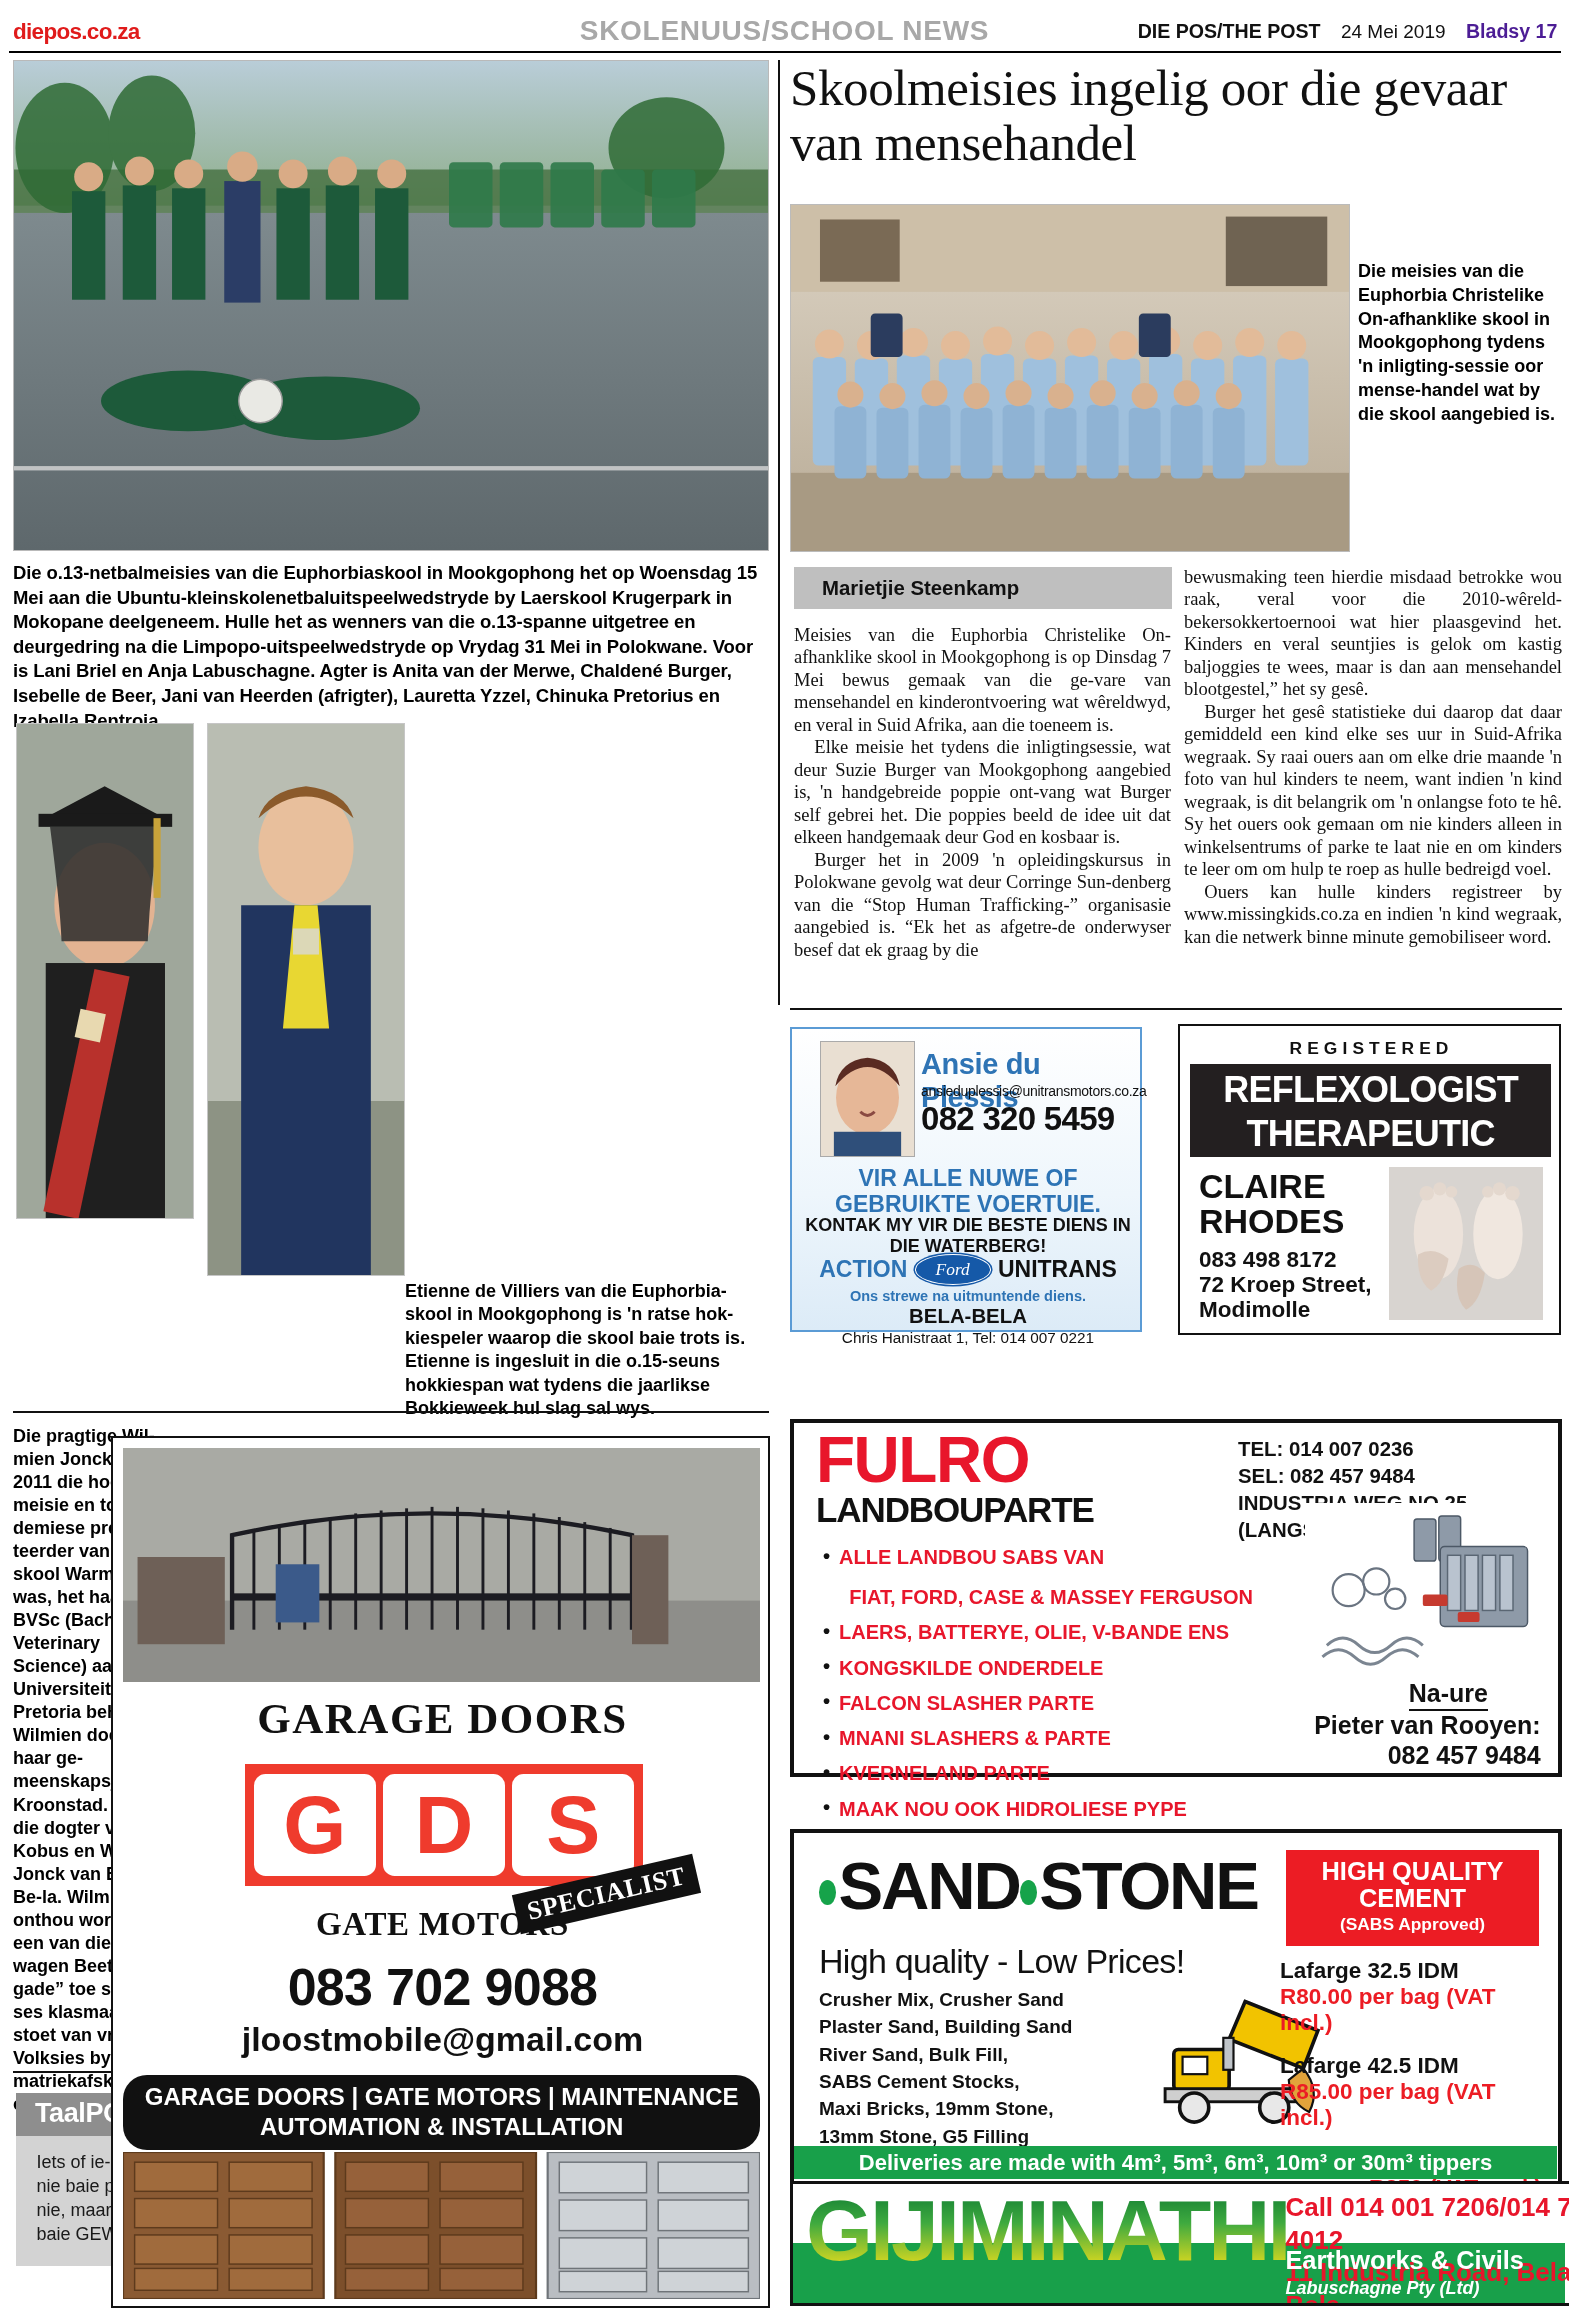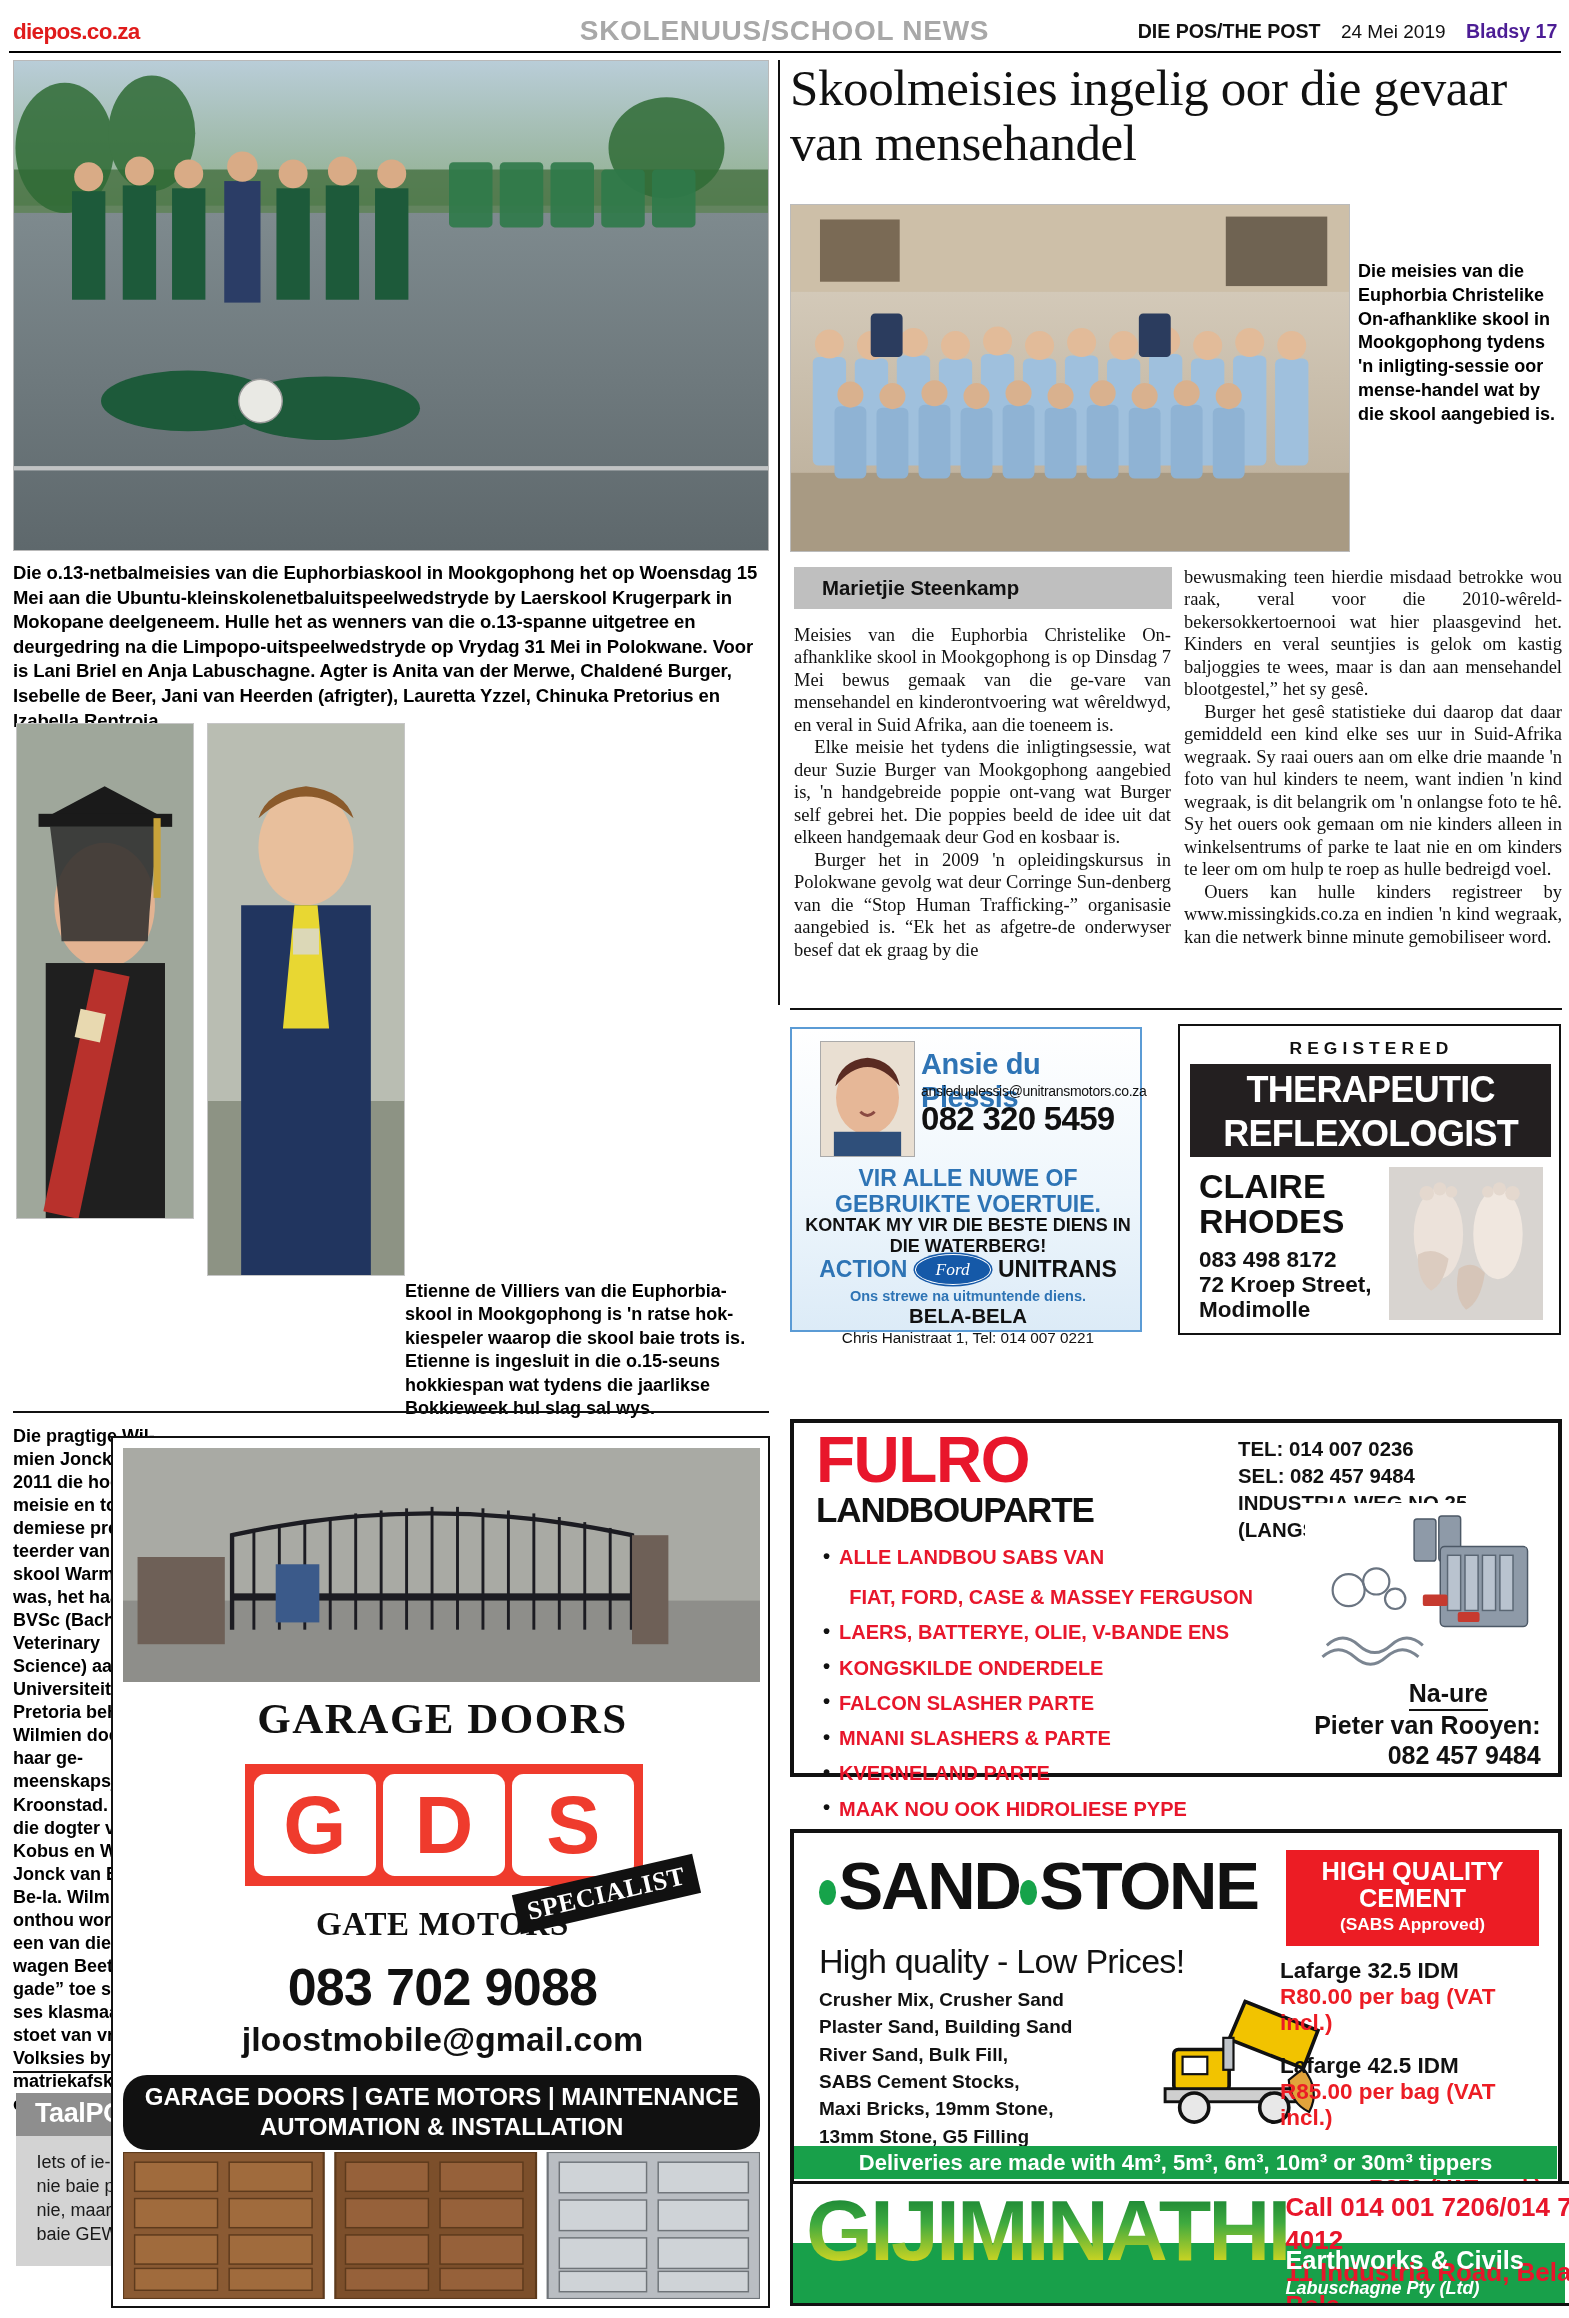--- a/index.html
+++ b/index.html
@@ -666,22 +666,22 @@
     <span class="bk">UNITRANS</span>
   </div>
   <div class="ansie-slogan">Ons strewe na uitmuntende diens.</div>
   <div class="ansie-town">BELA-BELA</div>
   <div class="ansie-addr">Chris Hanistraat 1,  Tel: 014 007 0221</div>
 </div>
 
 <div class="reflex">
   <div class="reflex-reg">REGISTERED</div>
   <div class="reflex-band">
+    <div>REFLEXOLOGIST</div>
     <div>THERAPEUTIC</div>
-    <div>REFLEXOLOGIST</div>
   </div>
   <div class="reflex-name">CLAIRE RHODES</div>
   <div class="reflex-tel">083 498 8172</div>
   <div class="reflex-addr">72 Kroep Street, Modimolle</div>
   <div class="reflex-photo photo">
     <svg width="100%" height="100%" viewBox="0 0 212 210" preserveAspectRatio="none">
       <rect width="212" height="210" fill="#d8d4d0"></rect>
       <ellipse cx="68" cy="92" rx="34" ry="62" fill="#ece2da"></ellipse>
       <ellipse cx="150" cy="92" rx="34" ry="62" fill="#f0e7df"></ellipse>
       <g fill="#e4d8ce">

